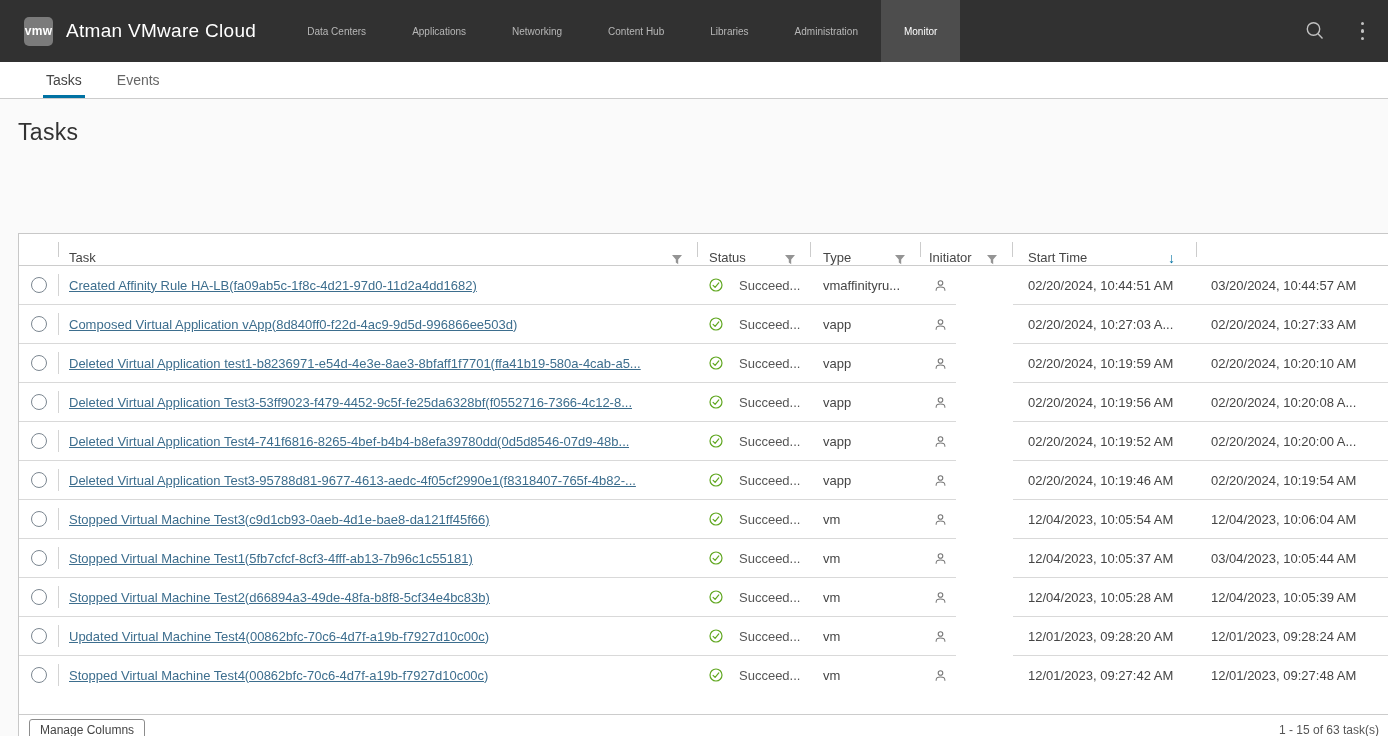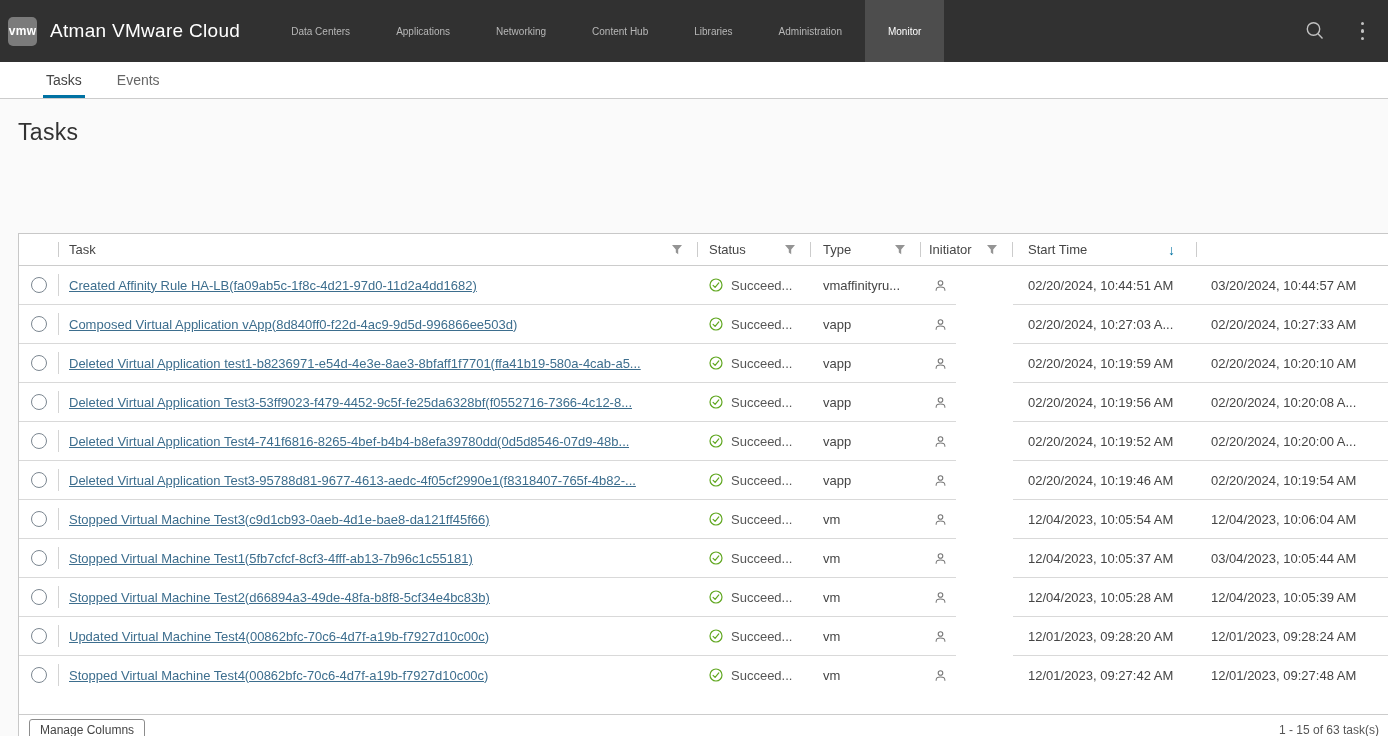--- a/index.html
+++ b/index.html
@@ -1,21 +1,21 @@
 <!DOCTYPE html>
 <html><head>
 <meta charset="utf-8">
 <style>
   * { box-sizing: border-box; margin: 0; padding: 0; }
   html, body { width: 1388px; height: 736px; overflow: hidden; }
   body { font-family: "Liberation Sans", sans-serif; background: #fafafa; color: #454545; }
 
   
   .topbar { height: 62px; background: #313131; display: flex; align-items: stretch; }
-  .brand-wrap { display: flex; align-items: center; padding-left: 8px; }
+  .brand-wrap { display: flex; align-items: center; padding-left: 24px; }
   .logo { width: 29px; height: 29px; background: #7b7b7b; border-radius: 5px;
           display: flex; align-items: center; justify-content: center;
           color: #fff; font-size: 12px; font-weight: bold; letter-spacing: .3px; }
   .brand { color: #fff; font-size: 19px; font-weight: 400; margin-left: 13px; letter-spacing: .3px; white-space: nowrap; }
   .nav { display: flex; align-items: stretch; margin-left: 28px; }
   .nav-item { display: flex; align-items: center; padding: 0 23px; color: #b7b7b7;
               font-size: 10px; cursor: pointer; white-space: nowrap; }
   .nav-item.active { background: #4d4d4d; color: #ffffff; }
   .nav-item .chev { margin-left: 6px; display: inline-block; }
   .topbar-right { margin-left: auto; display: flex; align-items: center; gap: 30px; padding-right: 20px; }
@@ -30,21 +30,21 @@
          font-size: 14px; color: #666; cursor: pointer; border-bottom: 3px solid transparent; }
   .tab.active { color: #454545; border-bottom-color: #0072a3; }
 
   
   .page-title { margin: 20px 0 0 18px; font-size: 23px; font-weight: 400; color: #333; letter-spacing: .3px; }
 
   
   .grid { margin: 87px 0 0 18px; width: 1370px; background: #fff;
           border: 1px solid #c8c8c8; border-right: none; }
   .ghead { display: flex; height: 32px; align-items: stretch; border-bottom: 1px solid #cccccc; }
-  .hcell { display: flex; align-items: center; position: relative; font-size: 13px;
+  .hcell { display: flex; align-items: flex-end; position: relative; font-size: 13px;
            font-weight: 500; color: #454545; white-space: nowrap; gap: 11px; }
   .hcell::after { content: ""; position: absolute; right: 0; top: 8px; bottom: 8px; width: 1px; background: #cccccc; }
   .filter-icon { margin-left: auto; margin-right: 16px; display: flex; cursor: pointer; }
   .sort-icon { margin-left: auto; margin-right: 22px; color: #0072a3; font-size: 14px; line-height: 1; }
 
   .h-radio { width: 40px; }
   .h-task  { width: 639px; padding-left: 10px; }
   .h-status{ width: 113px; padding-left: 11px; }
   .h-type  { width: 110px; padding-left: 12px; }
   .h-init  { width: 92px;  padding-left: 8px; }
@@ -54,21 +54,21 @@
 
   .gbody { height: 423px; overflow: hidden; }
   .grow { display: flex; height: 39px; }
   .cell { display: flex; align-items: center; height: 39px; border-bottom: 1px solid #d9d9d9;
           font-size: 13px; color: #454545; white-space: nowrap; overflow: hidden; }
   .c-radio { width: 40px; justify-content: center; position: relative; }
   .c-radio::after { content: ""; position: absolute; right: 0; top: 8px; bottom: 8px; width: 1px; background: #d4d4d4; }
   .radio { width: 16px; height: 16px; border: 1px solid #7c8791; border-radius: 50%; background: #fff; cursor: pointer; }
   .c-task { width: 639px; padding-left: 10px; }
   .task-link { color: #3d6e8e; text-decoration: underline; cursor: pointer; overflow: hidden; }
-  .c-status { width: 113px; padding-left: 11px; gap: 8px; color: #565656; }
+  .c-status { width: 113px; padding-left: 11px; gap: 16px; color: #565656; }
   .c-type { width: 110px; padding-left: 12px; }
   .c-init { width: 35px; padding-left: 13px; }
   .c-gap { width: 57px; border-bottom: 1px solid transparent; }
   .c-start { width: 184px; padding-left: 15px; }
   .c-end { flex: 1; padding-left: 14px; }
 
   .gfoot { height: 31px; border-top: 1px solid #cccccc; background: #fff;
            display: flex; align-items: center; justify-content: space-between; padding: 0 9px 0 10px; margin-top: 25px; }
   .manage-btn { height: 23px; padding: 0 10px; font-size: 12px; color: #454545; background: #fff;
                 border: 1px solid #8c8c8c; border-radius: 3px; cursor: pointer;

